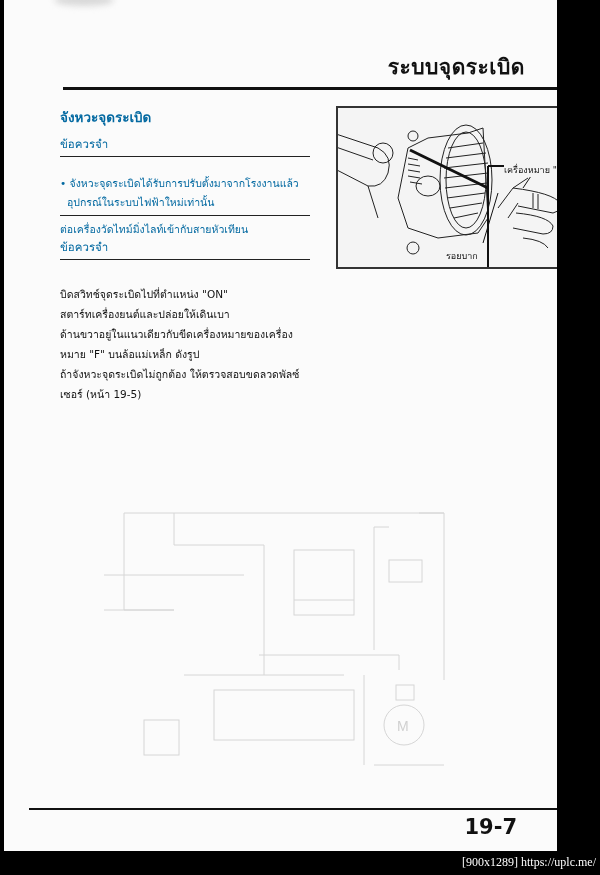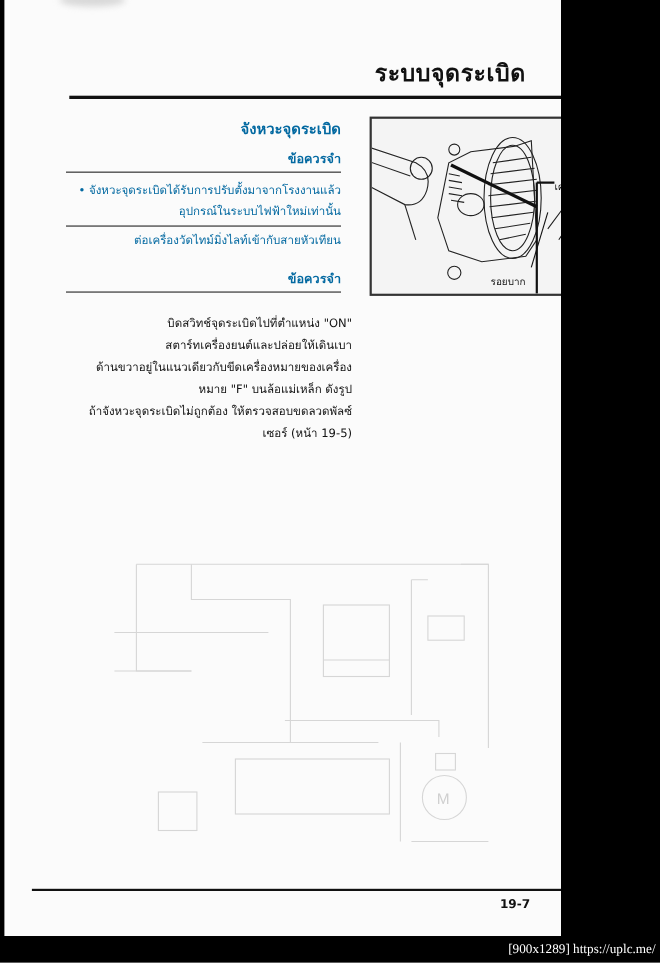--- a/index.html
+++ b/index.html
@@ -2,53 +2,53 @@
 <html><head>
 <meta charset="utf-8">
 <style>
   html, body { margin: 0; padding: 0; }
   body {
     width: 600px; height: 875px; background: #000;
     font-family: "DejaVu Sans", "Liberation Sans", sans-serif;
     position: relative; overflow: hidden;
   }
   .page {
-    position: absolute; left: 4px; top: 0; width: 506px; height: 851px;
-    background: #fbfbfb; overflow: hidden; text-align: right;
+    position: absolute; left: 4px; top: 0; width: 553px; height: 851px;
+    background: #fbfbfb; overflow: hidden;
   }
   .top-shadow {
     position: absolute; left: 50px; top: -6px; width: 60px; height: 12px;
     background: #d8d8d8; border-radius: 50%; filter: blur(3px);
   }
   .chapter-title {
     position: absolute; right: 32px; top: 50px;
     font-size: 21px; font-weight: bold; color: #111; letter-spacing: 0.5px;
   }
   .rule-top {
     position: absolute; left: 59px; top: 87px; width: 500px; height: 3px; background: #111;
   }
   .rule-bottom {
     position: absolute; left: 25px; top: 808px; width: 530px; height: 2px; background: #111;
   }
   .page-number {
-    position: absolute; right: 28px; top: 815px;
-    font-size: 11px; font-weight: bold; color: #111;
+    position: absolute; right: 40px; top: 815px;
+    font-size: 21px; font-weight: bold; color: #111;
   }
   .left-col { position: absolute; left: 56px; top: 106px; width: 250px; color: #0369a1; }
   .section-heading { font-size: 13.5px; font-weight: bold; margin: 0 0 7px 0; }
   .note-label {
-    font-size: 11.5px; font-weight: bold; padding-bottom: 3px;
-    border-bottom: 1.5px solid #222; margin-bottom: 7px;
+    font-size: 11.5px; font-weight: normal; padding-bottom: 3px;
+    border-bottom: 1.5px solid #222; margin-bottom: 17px;
   }
   .note-body {
     font-size: 10.5px; line-height: 19px; padding-bottom: 3px;
     border-bottom: 1.5px solid #222; margin-bottom: 5px;
   }
   .note-body .indent { padding-left: 7px; display: block; }
-  .step { font-size: 10.5px; line-height: 17px; margin-bottom: 16px; }
+  .step { font-size: 10.5px; line-height: 17px; margin-bottom: 0; }
   .procedure { position: absolute; left: 56px; top: 284px; width: 260px; font-size: 10.5px; line-height: 20px; color: #111; }
   .photo-box {
     position: absolute; left: 332px; top: 106px; width: 230px; height: 159px;
     border: 2px solid #333; background: #f4f4f4; overflow: hidden;
   }
   .photo-box svg { position: absolute; left: 0; top: 0; }
   .callout-f {
     position: absolute; left: 166px; top: 55px; font-size: 9px; color: #111; background: #f4f4f4;
   }
   .callout-notch {

